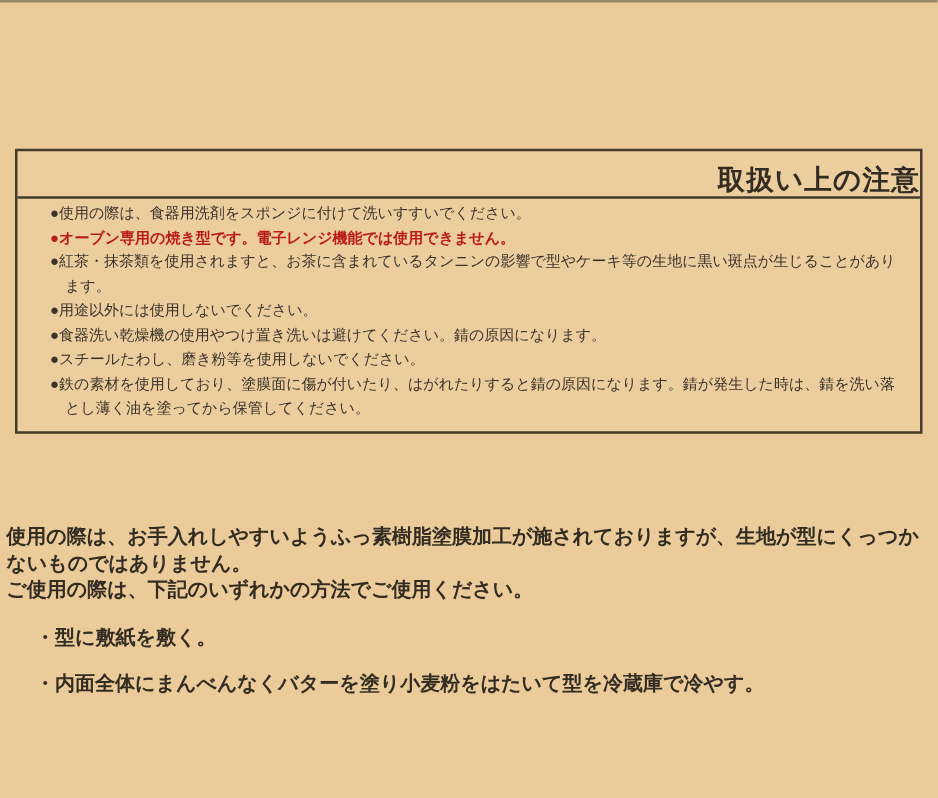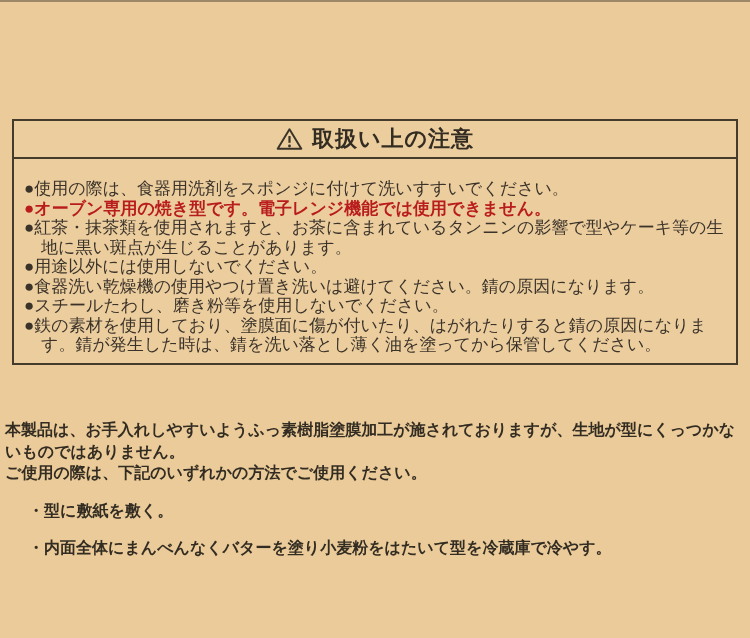--- a/index.html
+++ b/index.html
@@ -27,39 +27,41 @@
     left: 12px;
     top: 119px;
     width: 722px;
     border: 2px solid #443b2d;
     background: rgba(255, 255, 255, 0.05);
   }
   .caution-header {
     height: 36px;
     border-bottom: 2px solid #443b2d;
     display: flex;
-    align-items: center;
+    align-items: flex-end;
     justify-content: center;
     gap: 9px;
+    flex-direction: column;
   }
   .warning-icon {
     width: 27px;
     height: 24px;
     display: block;
   }
   .caution-title {
     font-size: 22px;
     font-weight: 700;
     letter-spacing: 1px;
     color: #332c22;
   }
   .caution-items {
-    padding: 20px 10px 8px 10px;
-    font-size: 17px;
+    padding: 2px 10px 8px 10px;
+    font-size: 12px;
     line-height: 19.5px;
+    margin-left: 16px;
   }
   .caution-item {
     padding-left: 1em;
     text-indent: -1em;
   }
   .caution-item.bold {
     font-weight: 700;
     color: #b91c1c;
   }
   
@@ -108,21 +110,21 @@
       <div class="caution-item">●用途以外には使用しないでください。</div>
       <div class="caution-item">●食器洗い乾燥機の使用やつけ置き洗いは避けてください。錆の原因になります。</div>
       <div class="caution-item">●スチールたわし、磨き粉等を使用しないでください。</div>
       <div class="caution-item">●鉄の素材を使用しており、塗膜面に傷が付いたり、はがれたりすると錆の原因になります。錆が発生した時は、錆を洗い落とし薄く油を塗ってから保管してください。</div>
     </div>
 </div>
 
 <div class="usage-note">
   <div>
 
-  <p class="usage-paragraph">本製品は、お手入れしやすいようふっ素樹脂塗膜加工が施されておりますが、生地が型にくっつかないものではありません。</p>
+  <p class="usage-paragraph">使用の際は、お手入れしやすいようふっ素樹脂塗膜加工が施されておりますが、生地が型にくっつかないものではありません。</p>
       <p class="usage-paragraph">ご使用の際は、下記のいずれかの方法でご使用ください。</p>
     </div>
   <div class="usage-methods">
 
   <div class="usage-method">・型に敷紙を敷く。</div>
       <div class="usage-method">・内面全体にまんべんなくバターを塗り小麦粉をはたいて型を冷蔵庫で冷やす。</div>
     </div>
 </div>
 
 </body></html>

